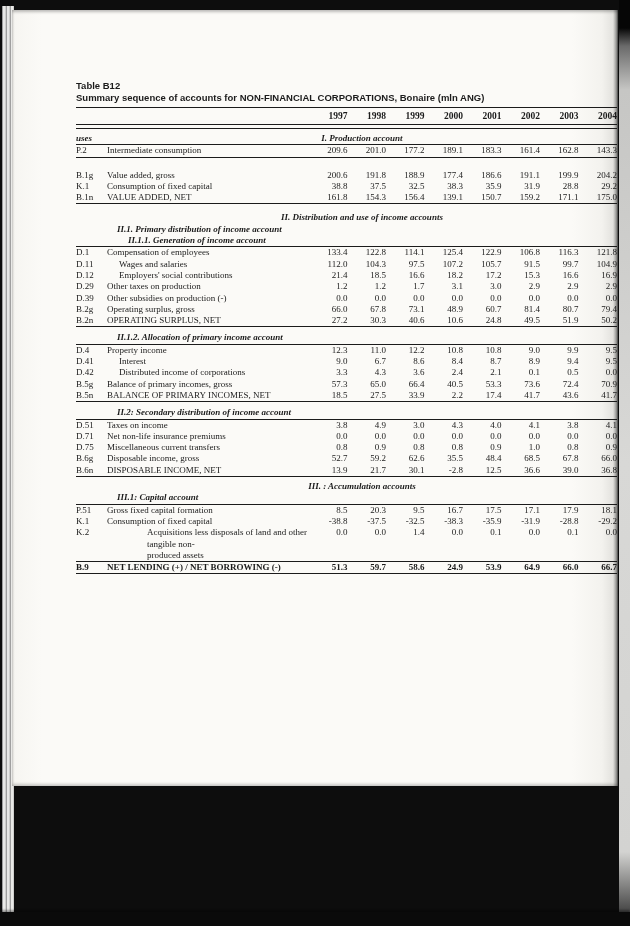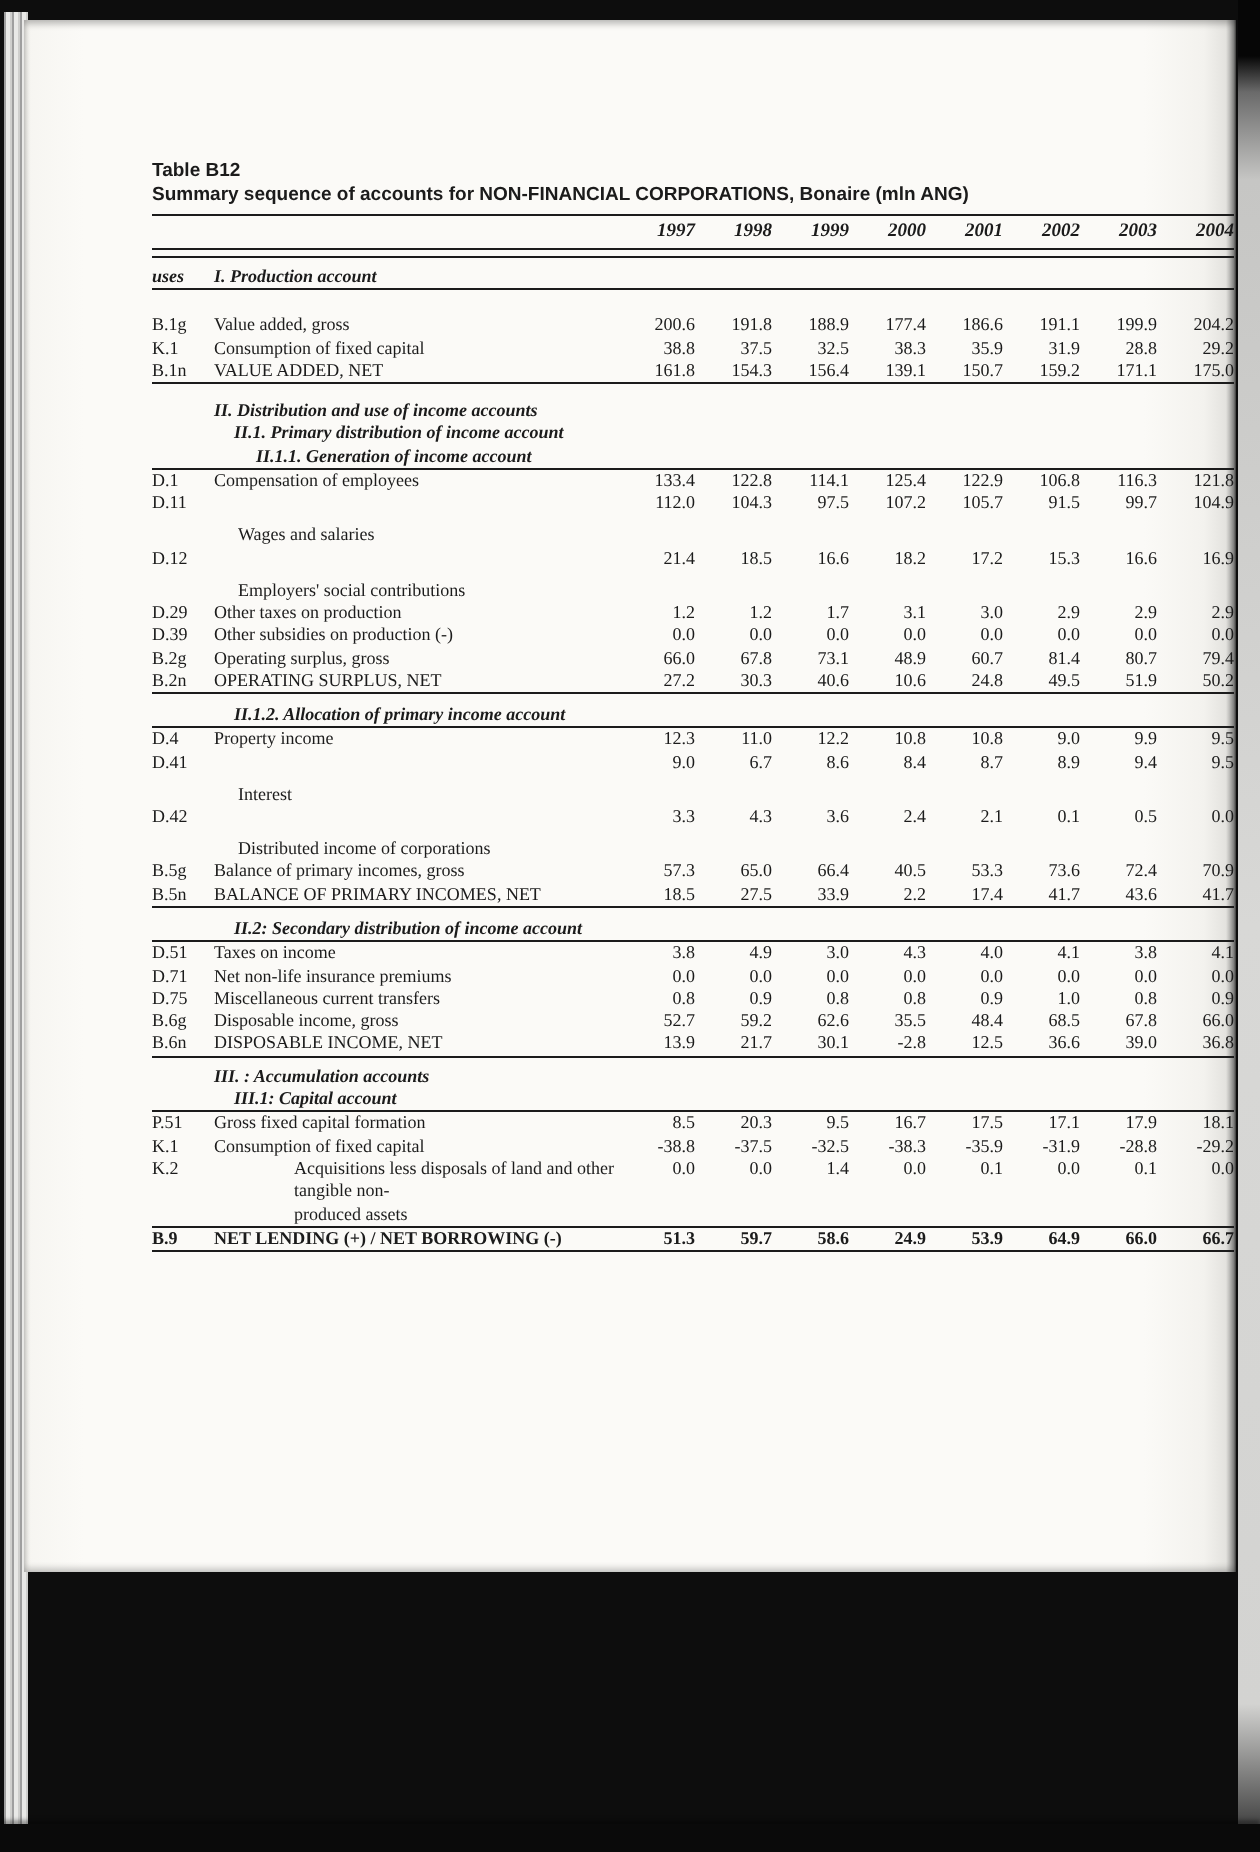--- a/index.html
+++ b/index.html
@@ -29,32 +29,32 @@
     font-size:9.5px;line-height:12px;
   }
   .tbl-title{
     font-family:"Liberation Sans", sans-serif;font-weight:bold;
     font-size:9.5px;line-height:12px;
     border-bottom:1.4px solid #1b1b1b;padding-bottom:3px;
   }
   .grid{display:grid;grid-template-columns:31px 202px repeat(8,38.5px);width:541px;}
   .years-row{height:14px;padding-top:2px;border-bottom:1px solid #1b1b1b;}
   .year-cell{
-    text-align:right;font-weight:bold;font-size:9.5px;line-height:13px;font-style:italic;
+    text-align:right;font-weight:bold;font-size:9.5px;line-height:13px;
   }
   .double-rule{height:3px;border-bottom:1px solid #1b1b1b;width:541px;}
   .rows-gap{height:4px;}
   .trow{min-height:11.3px;line-height:11.3px;font-size:9px;}
   .trow .code{white-space:nowrap;}
   .trow .label{white-space:nowrap;}
-  .label.ind{padding-left:12px;margin-top:16px;}
+  .label.ind{padding-left:12px;}
   .label.wrap{white-space:normal;line-height:11.3px;margin-left:40px;}
   .vcell{text-align:right;white-space:nowrap;}
   .section-cell{grid-column:2 / 11;font-weight:bold;font-style:italic;}
-  .lvl-1{padding-left:0;}
+  .lvl-1{padding-left:0;text-align:center;}
   .lvl-2{padding-left:10px;}
   .lvl-3{padding-left:21px;}
   .code-italic{font-weight:bold;font-style:italic;}
   .rule-below{border-bottom:1px solid #1b1b1b;}
   .rule-above{border-top:1px solid #1b1b1b;}
   .bold-row{font-weight:bold;}
   .gap-lg{height:12px;}
   .gap-md{height:8px;}
   .gap-sm{height:5px;}
   .gap-xs{height:4px;}
@@ -91,20 +91,32 @@
       </div>
     <div class="double-rule"></div>
     <div class="rows-gap"></div>
 
     <div>
 
     <div class="grid trow rule-below">
           <div class="code code-italic">uses</div>
           <div class="section-cell lvl-1">I. Production account</div>
         </div>
+        <div class="grid trow rule-below">
+          <div class="code">P.2</div>
+          <div class="label">Intermediate consumption</div>
+          <div class="vcell">209.6</div>
+          <div class="vcell">201.0</div>
+          <div class="vcell">177.2</div>
+          <div class="vcell">189.1</div>
+          <div class="vcell">183.3</div>
+          <div class="vcell">161.4</div>
+          <div class="vcell">162.8</div>
+          <div class="vcell">143.3</div>
+        </div>
         <div class="gap-lg"></div>
         <div class="grid trow">
           <div class="code">B.1g</div>
           <div class="label">Value added, gross</div>
           <div class="vcell">200.6</div>
           <div class="vcell">191.8</div>
           <div class="vcell">188.9</div>
           <div class="vcell">177.4</div>
           <div class="vcell">186.6</div>
           <div class="vcell">191.1</div>

